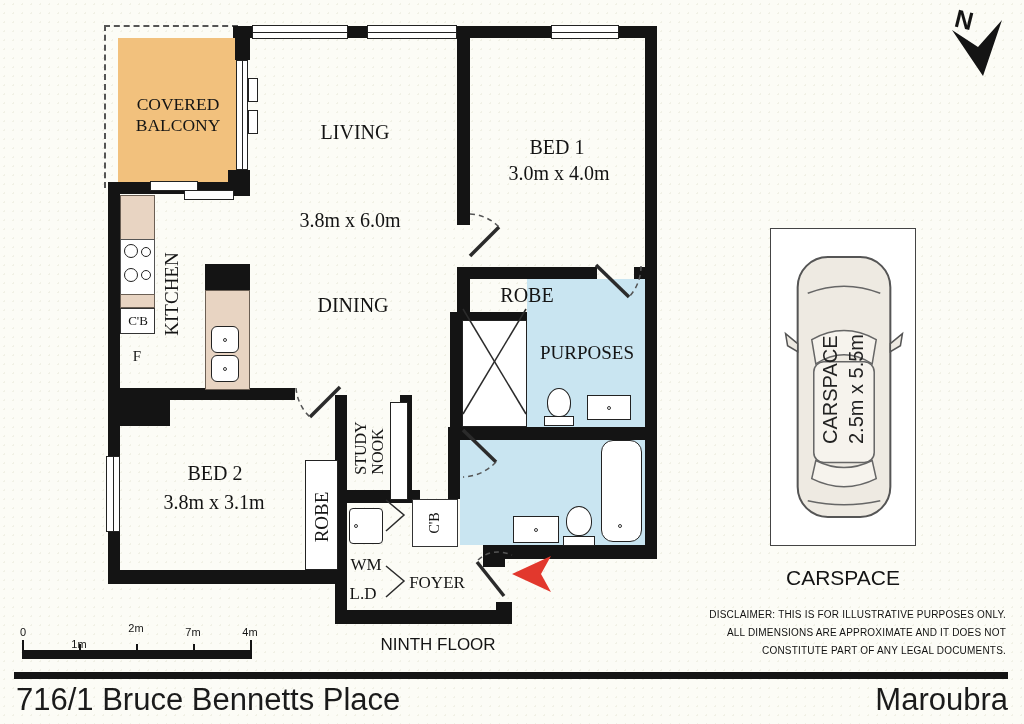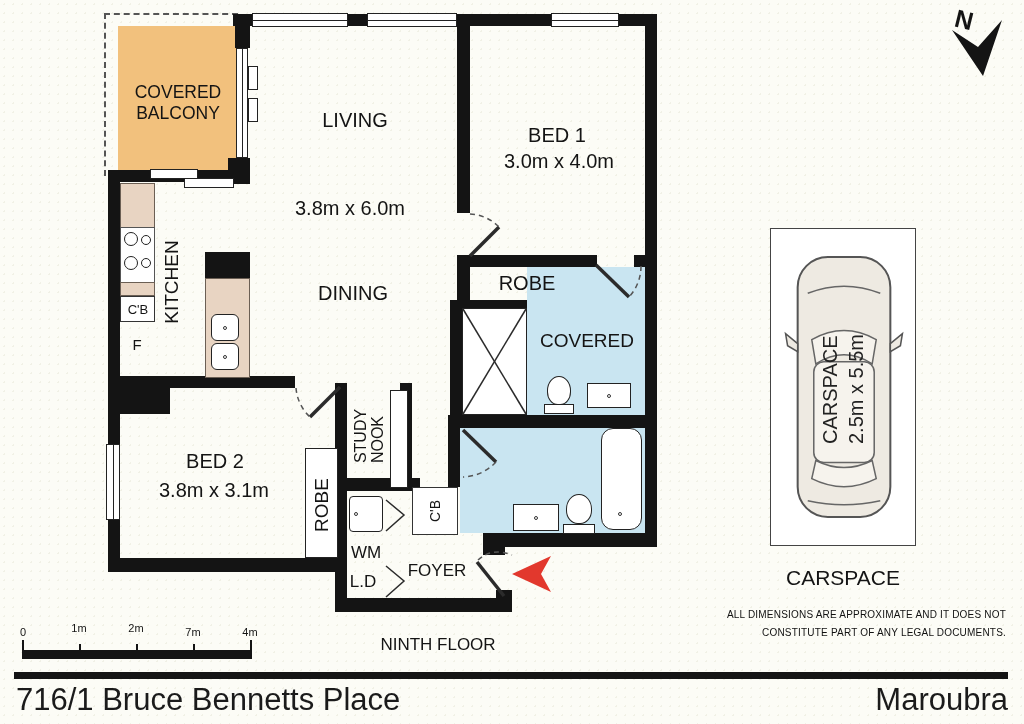--- a/index.html
+++ b/index.html
@@ -25,21 +25,21 @@
   .vtext div{display:block;}
   .dot{position:absolute;border:1.3px solid #222;border-radius:50%;background:#fff;box-sizing:border-box;}
   .tinydot{position:absolute;width:4px;height:4px;border:1px solid #333;border-radius:50%;box-sizing:border-box;}
   svg{position:absolute;left:0;top:0;}
   .scale-tick{position:absolute;width:2px;background:#141414;}
   .disc{position:absolute;right:18px;text-align:right;font-size:10px;color:#111;letter-spacing:0.2px;}
 </style>
 </head>
 <body>
 
-<div class="abs" style="left:0;top:0;width:680px;height:660px;">
+<div class="abs" style="left:0;top:12px;width:680px;height:660px;font-family:Liberation Serif, serif;">
 
   <div class="abs" style="left:104px;top:13px;width:134px;height:163px;border-left:2px dashed #555;border-top:2px dashed #555;"></div>
   <div class="abs" style="left: 118px; top: 26px; width: 119px; height: 146px; background: rgb(242, 193, 125);"></div>
   <div class="lbl f17" style="left:178px;top:103px;white-space:normal;width:116px;text-align:center;line-height:21px;font-size:17.5px;"><span>COVERED BALCONY</span></div>
 
   <div class="w" style="left:233px;top:14px;width:424px;height:12px;"></div>
   <div class="w" style="left:645px;top:14px;width:12px;height:533px;"></div>
   <div class="w" style="left:457px;top:14px;width:13px;height:199px;"></div>
   <div class="w" style="left:235px;top:14px;width:15px;height:34px;"></div>
   <div class="w" style="left:228px;top:158px;width:22px;height:26px;"></div>
@@ -116,21 +116,21 @@
   <div class="fixture" style="left:601px;top:428px;width:41px;height:102px;border-radius:12px;"></div>
   <div class="tinydot" style="left:618px;top:512px;"></div>
 
   <div class="lbl f20" style="left:355px;top:120px;"><span>LIVING</span></div>
   <div class="lbl f20" style="left:350px;top:208px;"><span>3.8m x 6.0m</span></div>
   <div class="lbl f20" style="left:353px;top:293px;"><span>DINING</span></div>
   <div class="vtext f19" style="left:172px;top:282px;"><span>KITCHEN</span></div>
   <div class="lbl f20" style="left:557px;top:135px;"><span>BED 1</span></div>
   <div class="lbl f20" style="left:559px;top:161px;"><span>3.0m x 4.0m</span></div>
   <div class="lbl f20" style="left:527px;top:283px;"><span>ROBE</span></div>
-  <div class="lbl f19" style="left:587px;top:341px;"><span>COVERED</span></div>
+  <div class="lbl f19" style="left:587px;top:341px;"><span>PURPOSES</span></div>
   <div class="lbl f20" style="left:215px;top:461px;"><span>BED 2</span></div>
   <div class="lbl f20" style="left:214px;top:490px;"><span>3.8m x 3.1m</span></div>
   <div class="vtext f19" style="left:322px;top:505px;"><span>ROBE</span></div>
   <div class="vtext" style="left:369px;top:436px;font-size:16px;line-height:17px;">
     <div>STUDY</div>
       <div>NOOK</div>
   </div>
   <div class="lbl f17" style="left:366px;top:553px;"><span>WM</span></div>
   <div class="lbl f17" style="left:363px;top:582px;"><span>L.D</span></div>
   <div class="lbl f17" style="left:437px;top:571px;text-align:center;"><span>FOYER</span></div>
@@ -182,27 +182,28 @@
 <div class="lbl" style="left:843px;top:578px;font-size:21px;"><span>CARSPACE</span></div>
 
 <div class="abs" style="left:0;top:620px;width:280px;height:45px;">
   <div class="abs" style="left:22px;top:30px;width:230px;height:9px;background:#141414;"></div>
   <div class="scale-tick" style="left:22px;top:20px;height:10px;"></div>
   <div class="scale-tick" style="left:79px;top:24px;height:6px;"></div>
   <div class="scale-tick" style="left:136px;top:24px;height:6px;"></div>
   <div class="scale-tick" style="left:193px;top:24px;height:6px;"></div>
   <div class="scale-tick" style="left:250px;top:20px;height:10px;"></div>
   <div class="lbl f11" style="left:23px;top:12px;"><span>0</span></div>
-  <div class="lbl f11" style="left:79px;top:8px;"><span>1m</span></div>
+  <div class="lbl f11" style="left:79px;top:24px;"><span>1m</span></div>
   <div class="lbl f11" style="left:136px;top:8px;"><span>2m</span></div>
   <div class="lbl f11" style="left:193px;top:12px;"><span>7m</span></div>
   <div class="lbl f11" style="left:250px;top:12px;"><span>4m</span></div>
 </div>
 <div class="lbl" style="left:430px;top:645px;font-size:17px;margin-left:8px;"><span>NINTH FLOOR</span></div>
 
 <div class="disc" style="top:606px;line-height:18px;">
+  <div>DISCLAIMER: THIS IS FOR ILLUSTRATIVE PURPOSES ONLY.</div>
   <div>ALL DIMENSIONS ARE APPROXIMATE AND IT DOES NOT</div>
   <div>CONSTITUTE PART OF ANY LEGAL DOCUMENTS.</div>
 </div>
 
 <div class="abs" style="left:14px;top:672px;width:994px;height:7px;background:#141414;"></div>
 <div class="abs" style="left:16px;top:682px;font-size:31px;color:#1b1b1b;"><span>716/1 Bruce Bennetts Place</span></div>
 <div class="abs" style="right:16px;top:682px;font-size:31px;color:#1b1b1b;"><span>Maroubra</span></div>
 
 </body></html>

